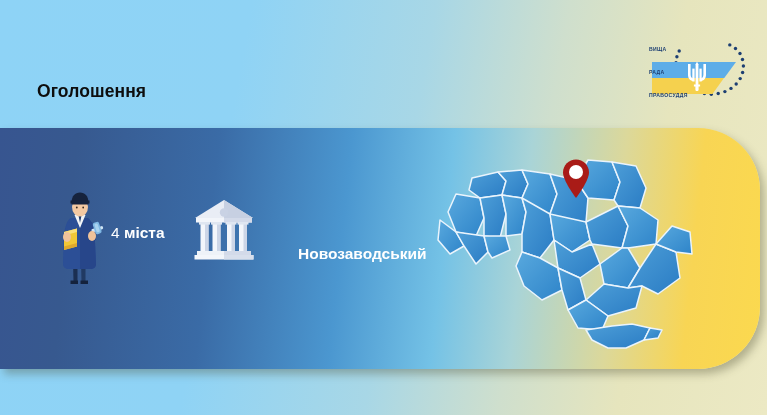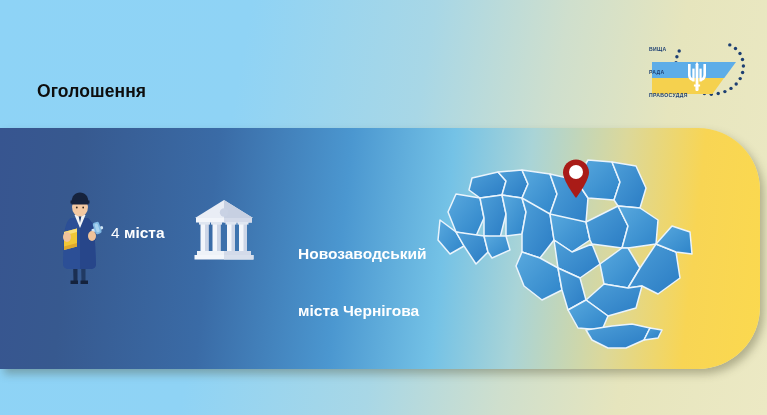--- a/index.html
+++ b/index.html
@@ -321,21 +321,20 @@
       <rect x="44.5" y="25" width="11" height="2.6" fill="#dfe6f1"></rect>
 
       <rect x="4" y="54" width="54" height="4" fill="#eef2f8"></rect>
       <rect x="31" y="54" width="27" height="4" fill="#d3dae9"></rect>
       <rect x="1.5" y="58" width="59" height="4.5" fill="#f3f6fb"></rect>
       <rect x="31" y="58" width="29.5" height="4.5" fill="#d8dfec"></rect>
     </svg>
 
     <div id="court-name" style="left:262px; top:78px;margin-left:36px;">
       <span>Новозаводський</span>
-      <span>міста Чернігова</span>
     </div>
 
     <svg id="map" viewBox="0 0 260 210">
       <defs>
         <linearGradient id="rg" x1="0" y1="0" x2="1" y2="1">
           <stop offset="0%" stop-color="#4e9fd8"></stop>
           <stop offset="100%" stop-color="#2a7cc4"></stop>
         </linearGradient>
         <linearGradient id="rg2" x1="0" y1="0" x2="1" y2="1">
           <stop offset="0%" stop-color="#59a9de"></stop>

